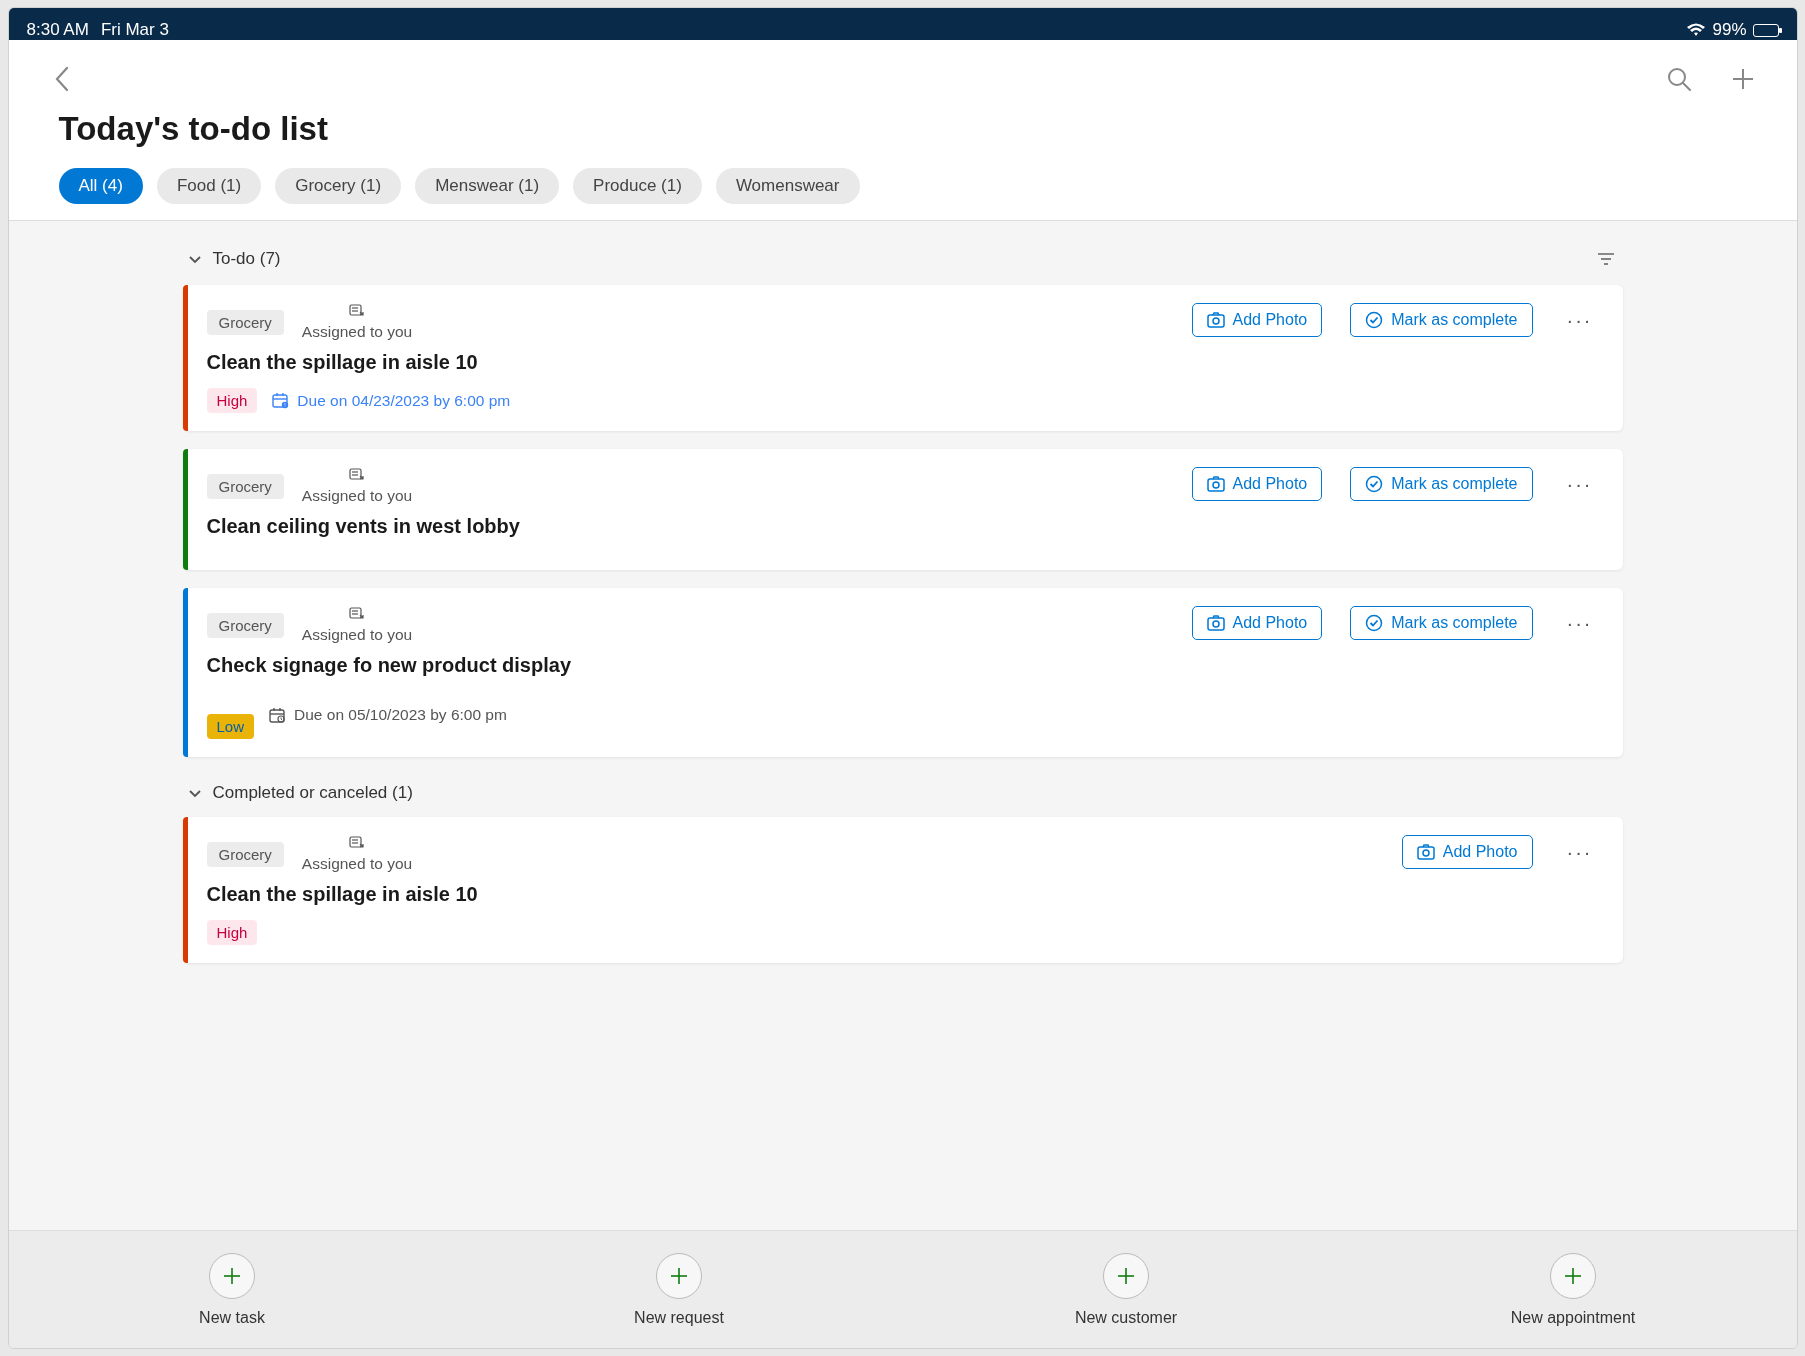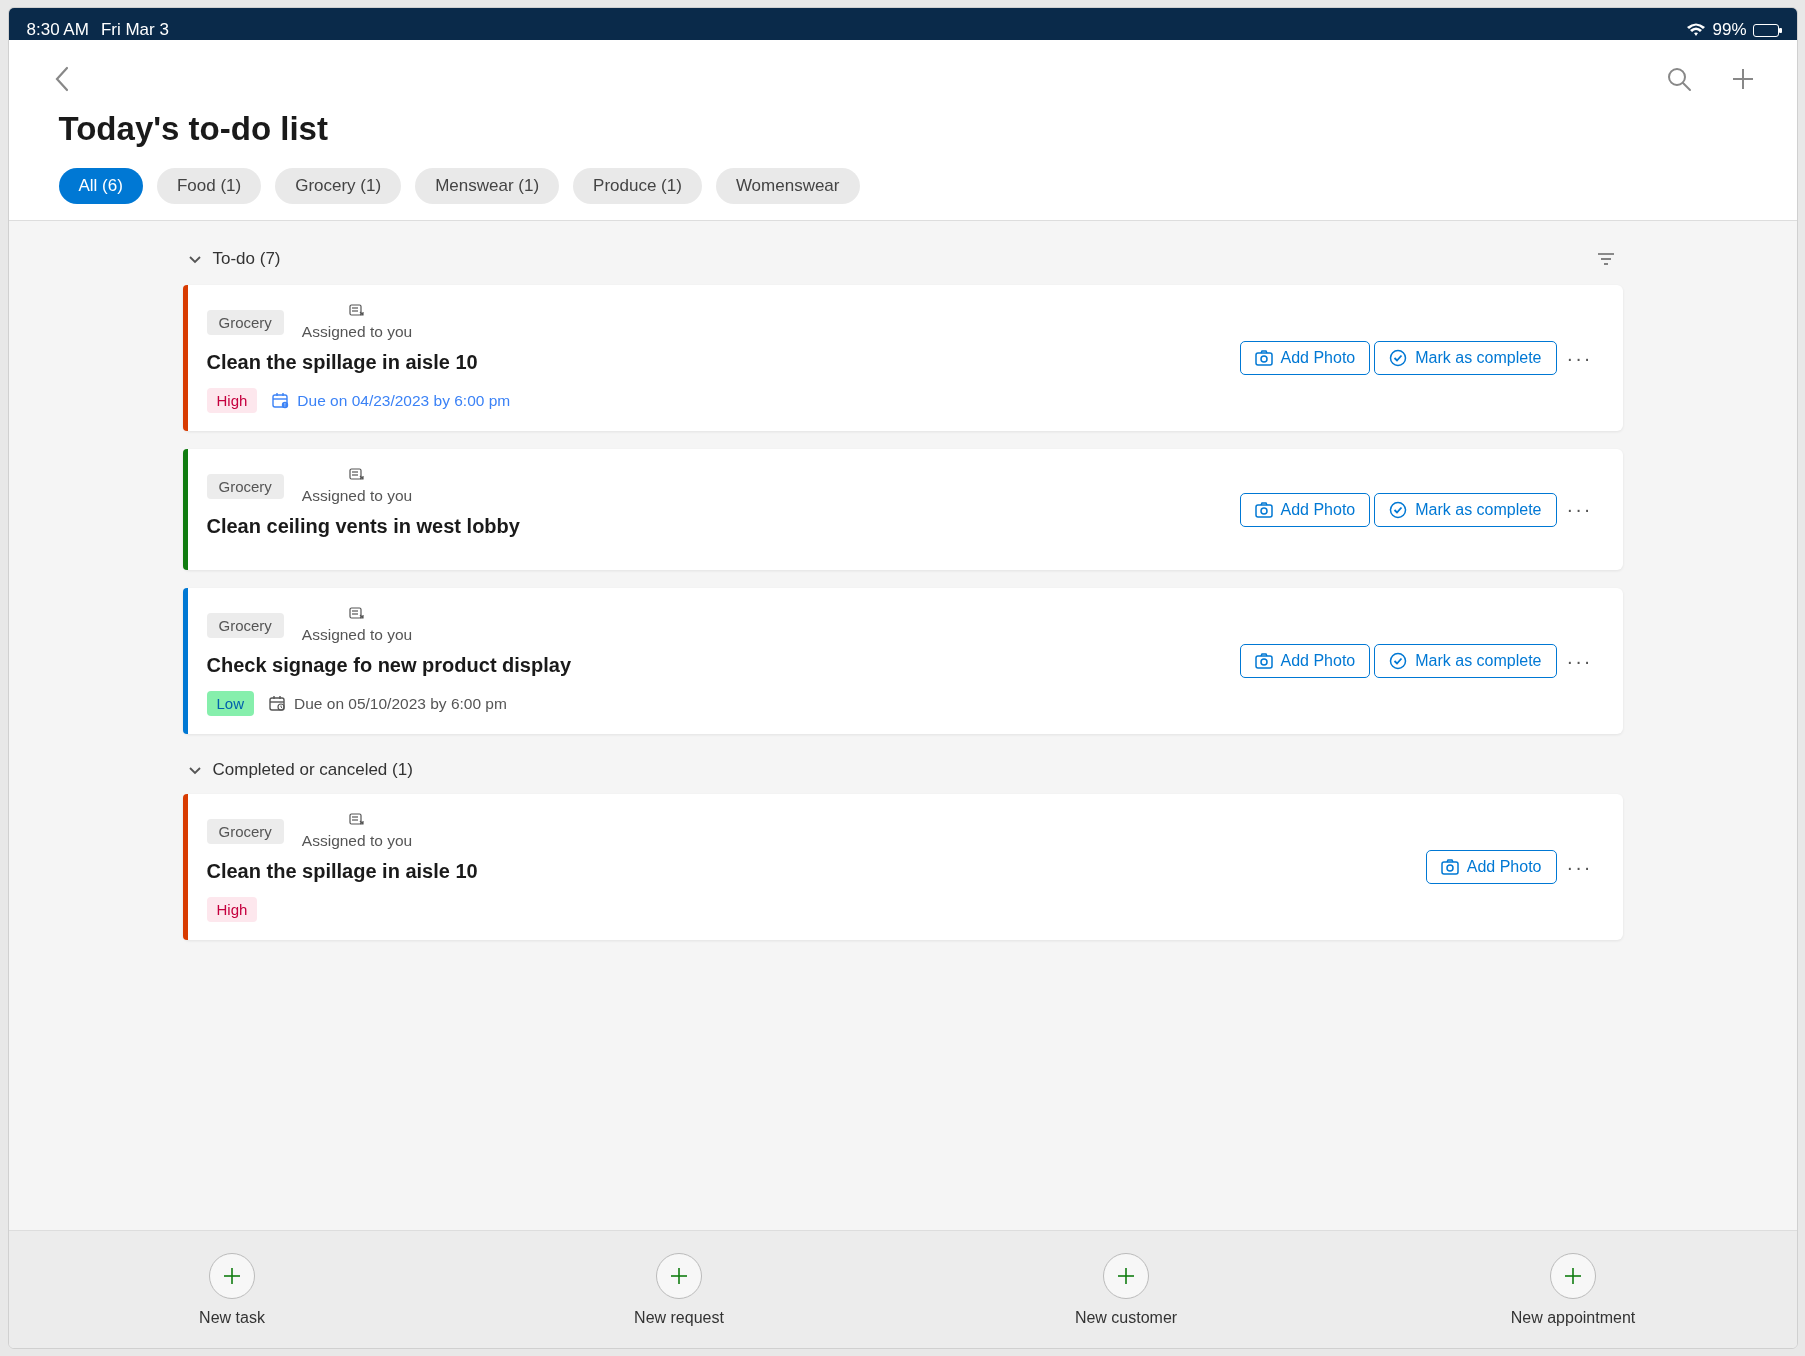--- a/index.html
+++ b/index.html
@@ -32,25 +32,25 @@
   .stripe-blue{background:#0078d4;}
   .task-body { flex:1; min-width:0;}
   .task-meta { display:flex; align-items:center; gap:18px; margin-bottom:10px;}
   .tag-pill { background:#ececec; color:#555; padding:4px 12px; border-radius:4px; font-size:15px;}
   .assigned { display:flex; align-items:center; gap:6px; color:#555; font-size:15.5px;flex-direction:column;}
   .task-title { font-size:20px; font-weight:600; color:#1a1a1a; margin-bottom:14px;}
   .task-footer { display:flex; align-items:center; gap:14px;}
   .priority { font-size:15px; padding:4px 10px; border-radius:4px;}
   .prio-high{ background:#fde7ed; color:#c5003e;}
   .prio-normal{ background:#d8f2d8; color:#107c10;}
-  .prio-low{ background:#86efac; color:#0060ac;}
+  .prio-low{ background:#eab308; color:#0060ac;margin-top:23px;}
   .due { display:flex; align-items:center; gap:8px; font-size:15.5px;}
   .due-overdue{ color:#3b82f6;}
   .due-normal{ color:#555;}
-  .task-actions { display:flex; align-items:center; gap:4px; margin-left:16px;}
+  .task-actions { display:flex; align-items:flex-start; gap:28px; margin-left:16px;}
   .action-btn { border:1.5px solid #0078d4; color:#0078d4; background:#fff; padding:7px 14px; border-radius:5px; font-size:16px; display:flex; align-items:center; gap:8px; cursor:pointer; white-space:nowrap;}
   .more-btn { color:#555; padding:6px; cursor:pointer; font-size:20px; letter-spacing:2px;}
   .bottom-bar { height:118px; background:#ececec; border-top:1px solid #ddd; display:flex;}
   .bottom-item { flex:1; display:flex; flex-direction:column; align-items:center; justify-content:center; gap:10px; cursor:pointer;}
   .plus-circle { width:46px; height:46px; border:1.5px solid #bbb; border-radius:50%; display:flex; align-items:center; justify-content:center; color:#107c10; background:#f7f7f7;}
   .bottom-label { font-size:16px; color:#333;}
   svg{display:block;}
 </style>
 </head>
 <body>
@@ -89,21 +89,21 @@
         <span class="icon-btn">
           <svg width="28" height="28" viewBox="0 0 28 28">
               <line x1="14" y1="4" x2="14" y2="24" stroke="currentColor" stroke-width="2"></line>
               <line x1="4" y1="14" x2="24" y2="14" stroke="currentColor" stroke-width="2"></line>
             </svg>
         </span>
       </div>
     </div>
     <h1 class="page-title">Today's to-do list</h1>
     <div class="filter-chips" id="filter-chips">
-        <span class="chip active">All (6)</span>
+        <span class="chip active">All (4)</span>
         <span class="chip">Food (1)</span>
         <span class="chip">Grocery (1)</span>
         <span class="chip">Menswear (1)</span>
         <span class="chip">Produce (1)</span>
         <span class="chip">Womenswear</span>
       </div>
   </div>
 
   <div class="content">
     <div class="content-inner">

